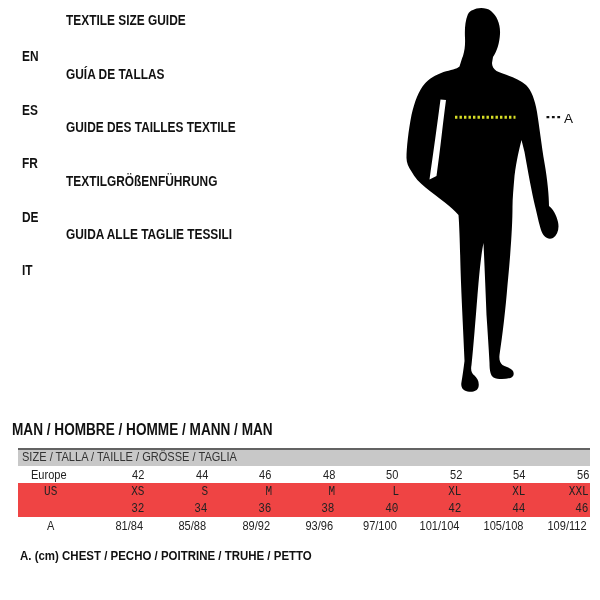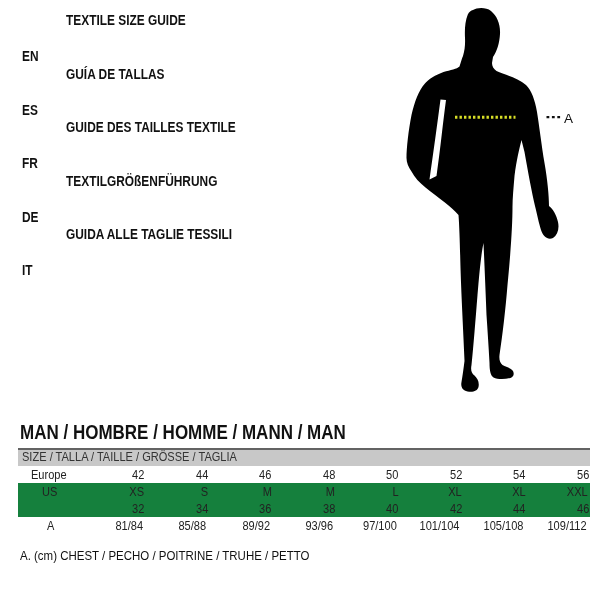--- a/index.html
+++ b/index.html
@@ -15,32 +15,32 @@
   .lang-block{position:absolute;left:22px;top:12px;}
   .lang-row{display:flex;line-height:17.5px;font-size:14px;font-weight:700;}
   .lang-code{width:44px;flex:0 0 44px;margin-top:36px;}
   
   .cat-block{position:absolute;left:22px;top:105px;line-height:17.5px;font-size:14px;font-weight:700;}
 
   
   .figure-wrap{position:absolute;left:395px;top:0;width:205px;height:400px;}
 
   
-  .man-title{position:absolute;left:20px;top:421px;font-size:20px;font-weight:700;}
+  .man-title{position:absolute;left:12px;top:421px;font-size:16px;font-weight:700;}
 
   
   .size-table{position:absolute;left:18px;top:448px;width:572px;border-top:2px solid #636363;font-size:13px;color:#222;}
   .thead{background:#c8c8c8;height:16px;line-height:14px;padding-left:4px;color:#333;}
   .trow{display:grid;grid-template-columns:64px repeat(8,1fr);height:17px;line-height:17px;}
-  .trow.shaded{background:#15803d;}
+  .trow.shaded{background:#ef4444;font-family:Liberation Mono, monospace;}
   .tlabel{text-align:center;padding-left:3px;}
   .tcell{text-align:right;}
 
   
-  .footnote{position:absolute;left:20px;top:548px;font-size:13.5px;font-weight:400;}
+  .footnote{position:absolute;left:20px;top:548px;font-size:13.5px;font-weight:700;}
 </style>
 </head>
 <body>
 
 <div class="canvas">
 
   <div class="lang-block">
     <div class="lang-row">
       <span class="lang-code"><span class="cx">EN</span></span>
       <span class="cx">TEXTILE SIZE GUIDE</span>

